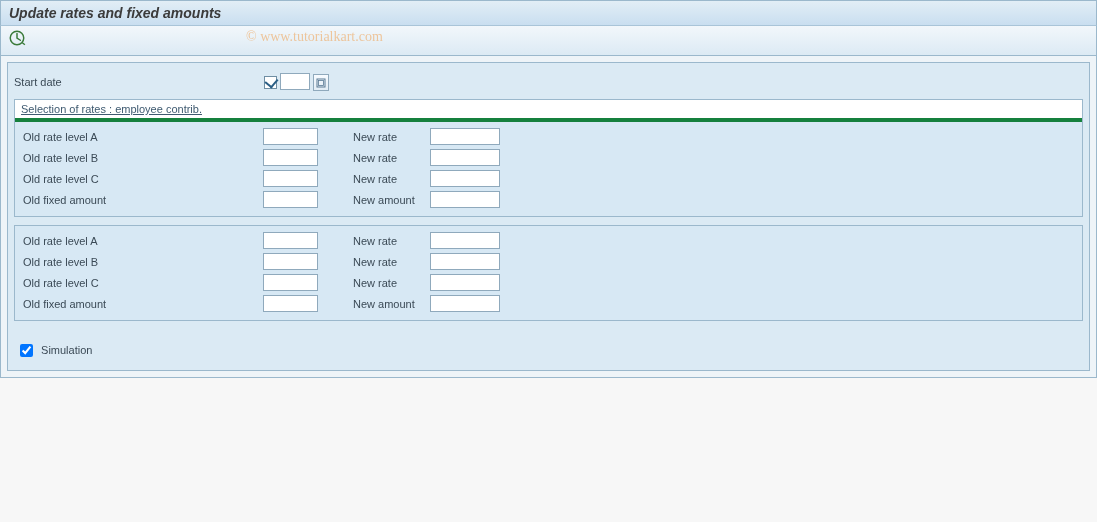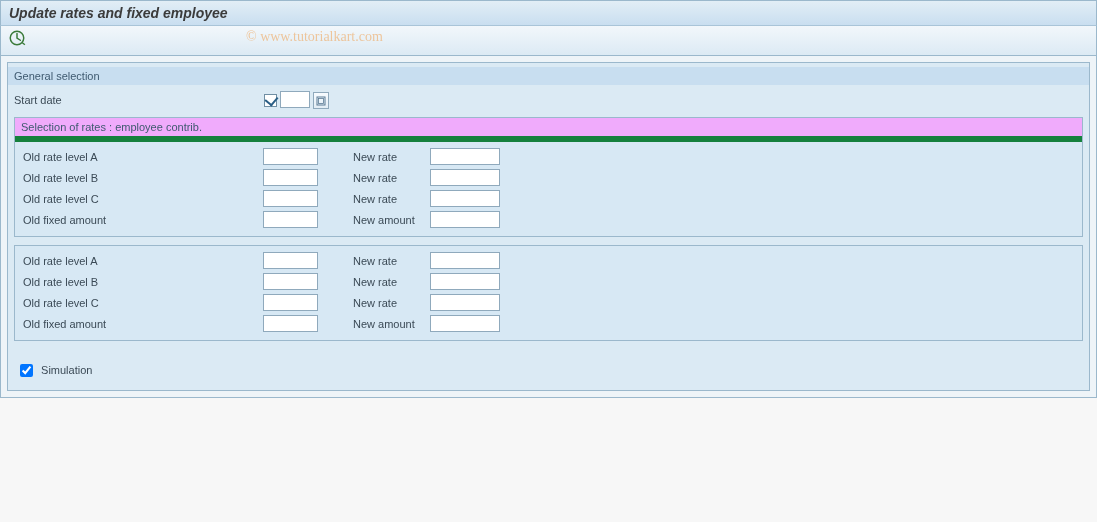--- a/index.html
+++ b/index.html
@@ -66,24 +66,25 @@
     font-size: 11px;
     padding: 3px 6px;
     margin: 0 -6px 0 -6px;
   }
   .groupbox {
     border: 1px solid #9bb8cc;
     background: #d7e8f4;
     margin: 6px 0 8px 0;
   }
   .groupbox .group-title {
-    background: #f0abfc;
+    background: #ffffff;
     color: #3f5a70;
     padding: 3px 6px;
-    border-bottom: 6px solid #15803d;
+    border-bottom: 4px solid #15803d;
+    text-decoration: underline;
   }
   .groupbox .group-body {
     padding: 4px 8px 6px 8px;
   }
   table.form { border-collapse: collapse; }
   table.form td {
     padding: 2px 15px 2px 0;
     vertical-align: middle;
     white-space: nowrap;
   }
@@ -130,38 +131,37 @@
   }
   .range-btn svg { width:14px; height:12px; }
   .simrow { margin-top: 20px; padding-left: 2px; }
   input[type=checkbox] { vertical-align: middle; }
   label.sim-lbl { margin-left: 2px; color: #3b4a56; }
 </style>
 </head>
 <body>
 
 <div class="titlebar">
-  <span class="titlebar-text">Update rates and fixed employee</span>
+  <span class="titlebar-text">Update rates and fixed amounts</span>
 </div>
 
 <div class="toolbar">
   <span class="exec-btn" title="Execute">
     <svg viewBox="0 0 16 16">
       <circle cx="8" cy="8" r="6" fill="none" stroke="#3a7a3a" stroke-width="1.3"></circle>
       <path d="M8 4 L8 8 L11 10" fill="none" stroke="#3a7a3a" stroke-width="1.3" stroke-linecap="round"></path>
       <path d="M12.5 12 L15 14" stroke="#3a7a3a" stroke-width="1.3"></path>
     </svg>
   </span>
   <span class="watermark">© www.tutorialkart.com</span>
 </div>
 
 <div class="main-panel">
   <div class="content-box">
 
-    <div class="group-header">General selection</div>
 
     <table class="form" style="margin-top:4px;">
       <tbody>
           <tr>
         <td class="lbl" style="width:250px">Start date</td>
         <td>
           <span class="chk-small"></span>
           <input class="txt w-date" style="width: 30px;" value="">
           <span class="f4-btn">
             <svg viewBox="0 0 10 10">

